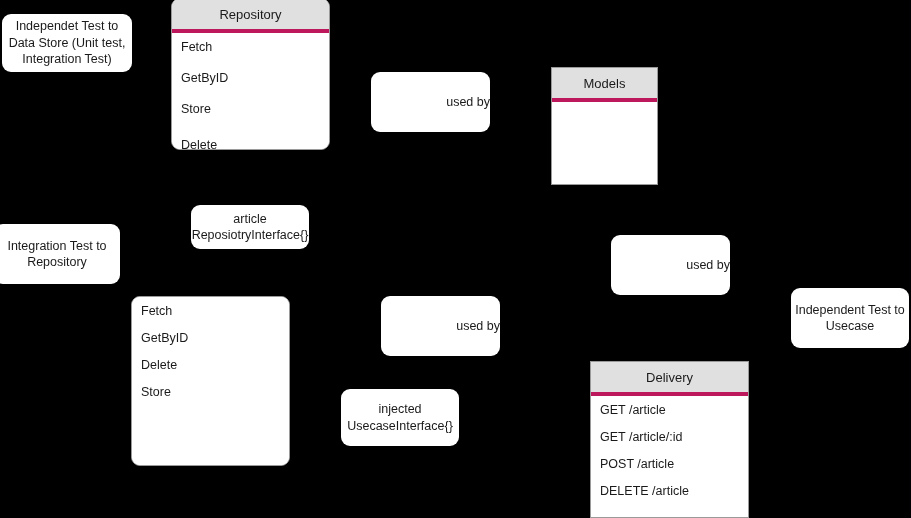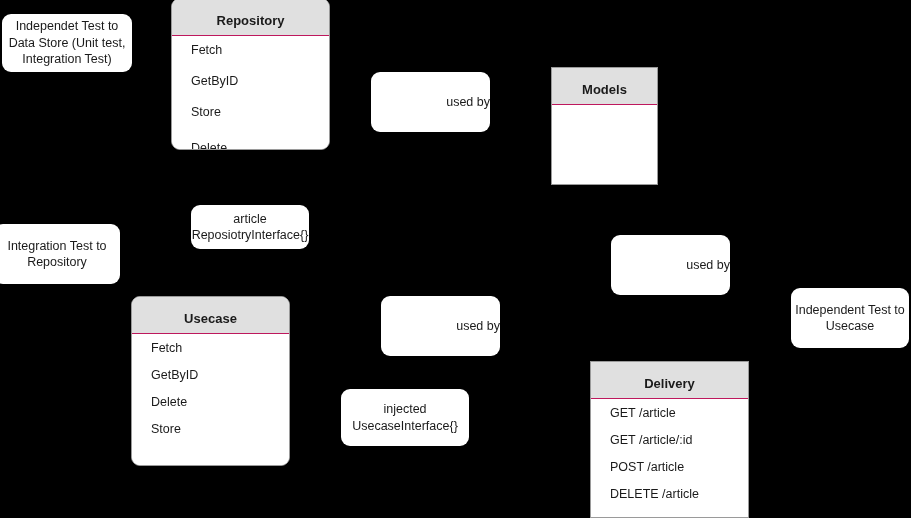--- a/index.html
+++ b/index.html
@@ -45,38 +45,37 @@
   }
   .classbox.rounded {
     border-radius: 9px;
     overflow: hidden;
   }
   .classbox.square {
     border-radius: 0;
   }
   .class-header {
     background: #e0e0e0;
-    border-bottom: 1px solid #be185d;
+    border-bottom: 4px solid #be185d;
     text-align: center;
     font-size: 13px;
     color: #1a1a1a;
-    padding: 14px 4px 7px 4px;
+    padding: 8px 4px 7px 4px;
     flex: 0 0 auto;
-    font-weight: bold;
   }
   .class-body {
     flex: 1 1 auto;
     background: #ffffff;
     padding: 7px 0 0 0;
     overflow: hidden;
   }
   .class-item {
     font-size: 12.5px;
     color: #1a1a1a;
-    padding: 0 0 0 19px;
+    padding: 0 0 0 9px;
     white-space: nowrap;
   }
 </style>
 </head>
 <body>
 
 <div id="canvas">
 
   <div class="node note" style="left:2px; top:14px; width:130px; height:58px;">
     <span>Independet Test  to Data Store (Unit test, Integration Test)</span>
@@ -106,21 +105,20 @@
 
   <div class="node note" style="left:-6px; top:224px; width:126px; height:60px;">
     <span>Integration Test to Repository</span>
   </div>
 
   <div class="node note" style="left:611px; top:235px; width:119px; height:60px;">
     <span>used by</span>
   </div>
 
   <div class="node classbox rounded" style="left:131px; top:296px; width:159px; height:170px;">
-    <div class="class-header">Usecase</div>
     <div class="class-body">
       <div class="class-item" style="margin-bottom:13px;">Fetch</div>
       <div class="class-item" style="margin-bottom:13px;">GetByID</div>
       <div class="class-item" style="margin-bottom:13px;">Delete</div>
       <div class="class-item">Store</div>
     </div>
   </div>
 
   <div class="node note" style="left:381px; top:296px; width:119px; height:60px;">
     <span>used by</span>
@@ -133,17 +131,17 @@
   <div class="node classbox square" style="left:590px; top:361px; width:159px; height:157px;">
     <div class="class-header">Delivery</div>
     <div class="class-body">
       <div class="class-item" style="margin-bottom:13px;">GET /article</div>
       <div class="class-item" style="margin-bottom:13px;">GET /article/:id</div>
       <div class="class-item" style="margin-bottom:13px;">POST /article</div>
       <div class="class-item">DELETE /article</div>
     </div>
   </div>
 
-  <div class="node note" style="left:341px; top:389px; width:128px; height:57px;">
+  <div class="node note" style="left:341px; top:389px; width:118px; height:57px;">
     <span>injected UsecaseInterface{}</span>
   </div>
 
 </div>
 
 </body></html>

